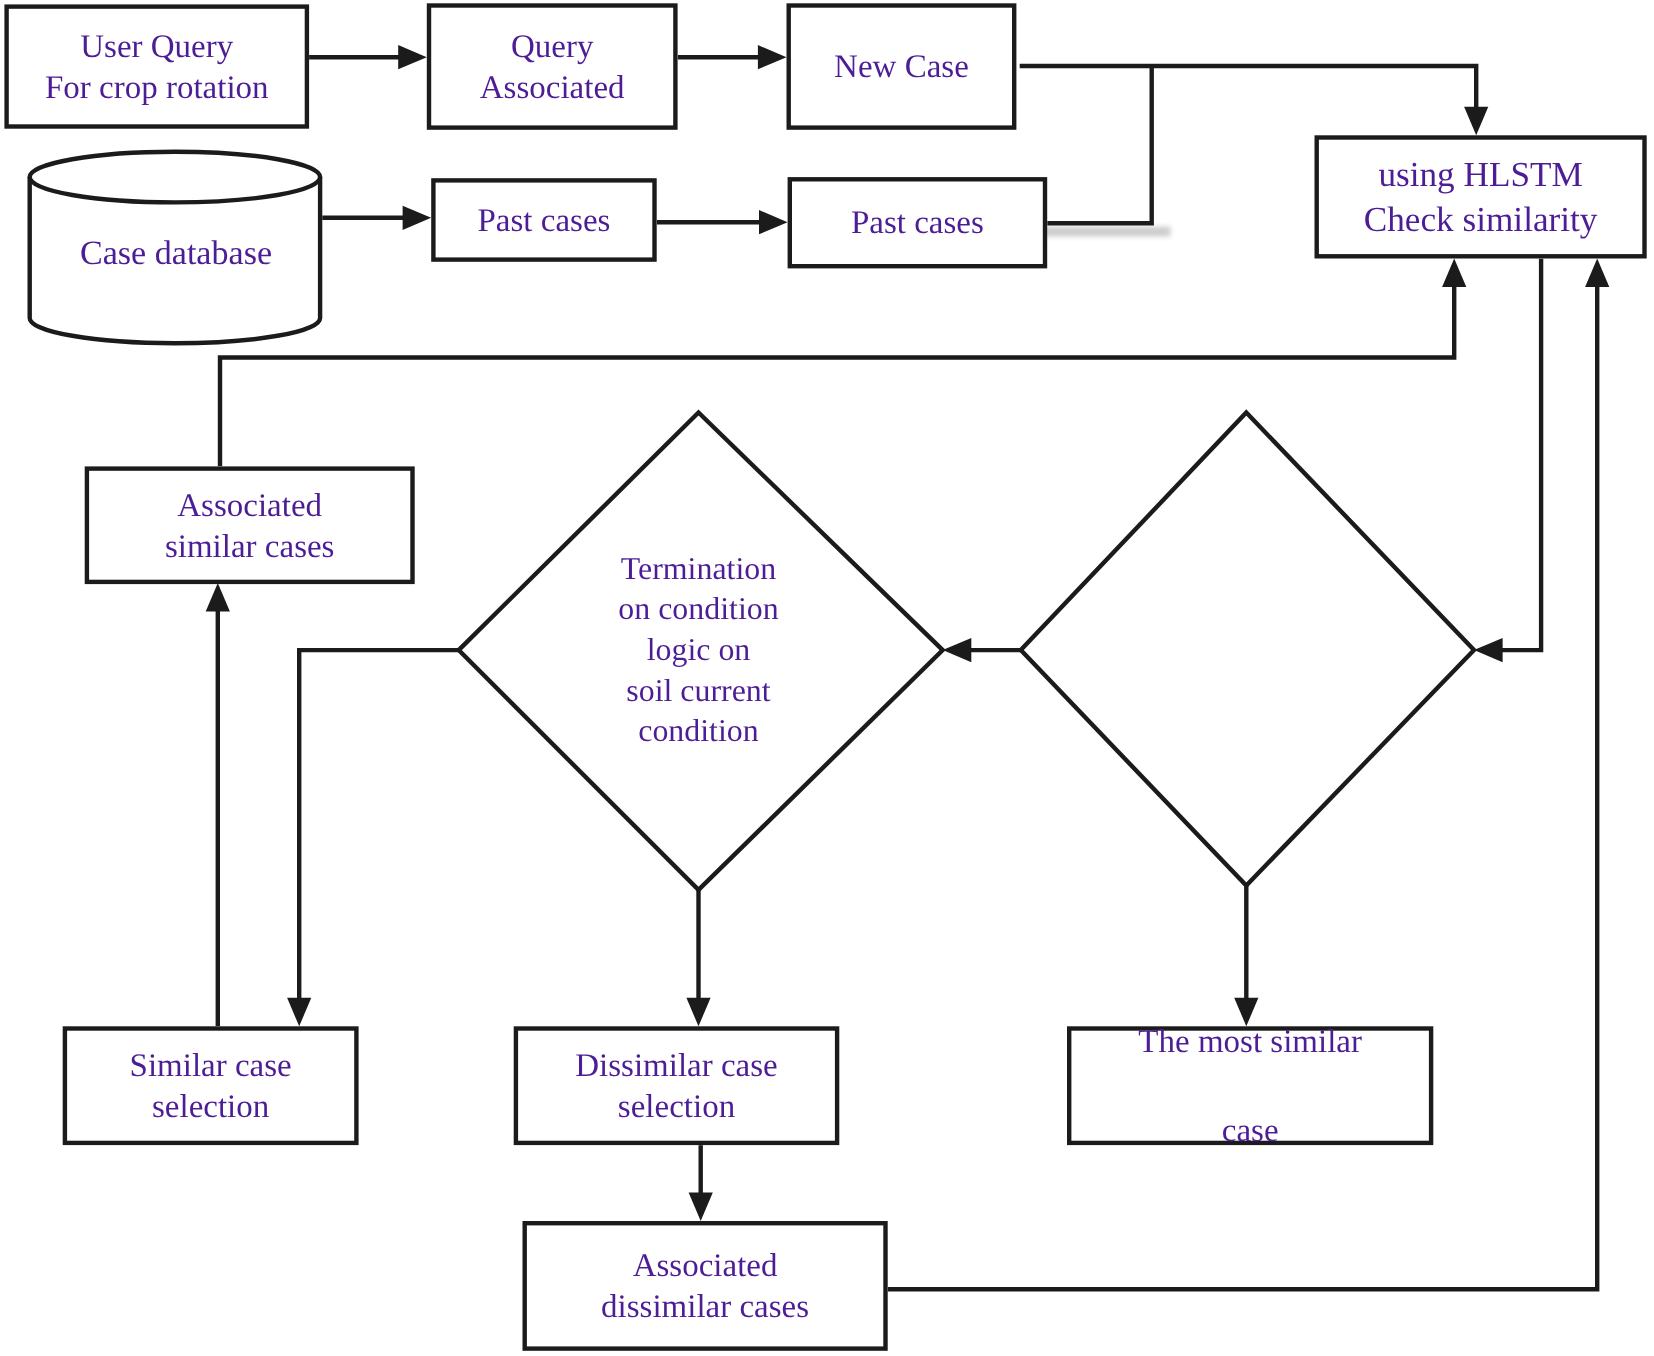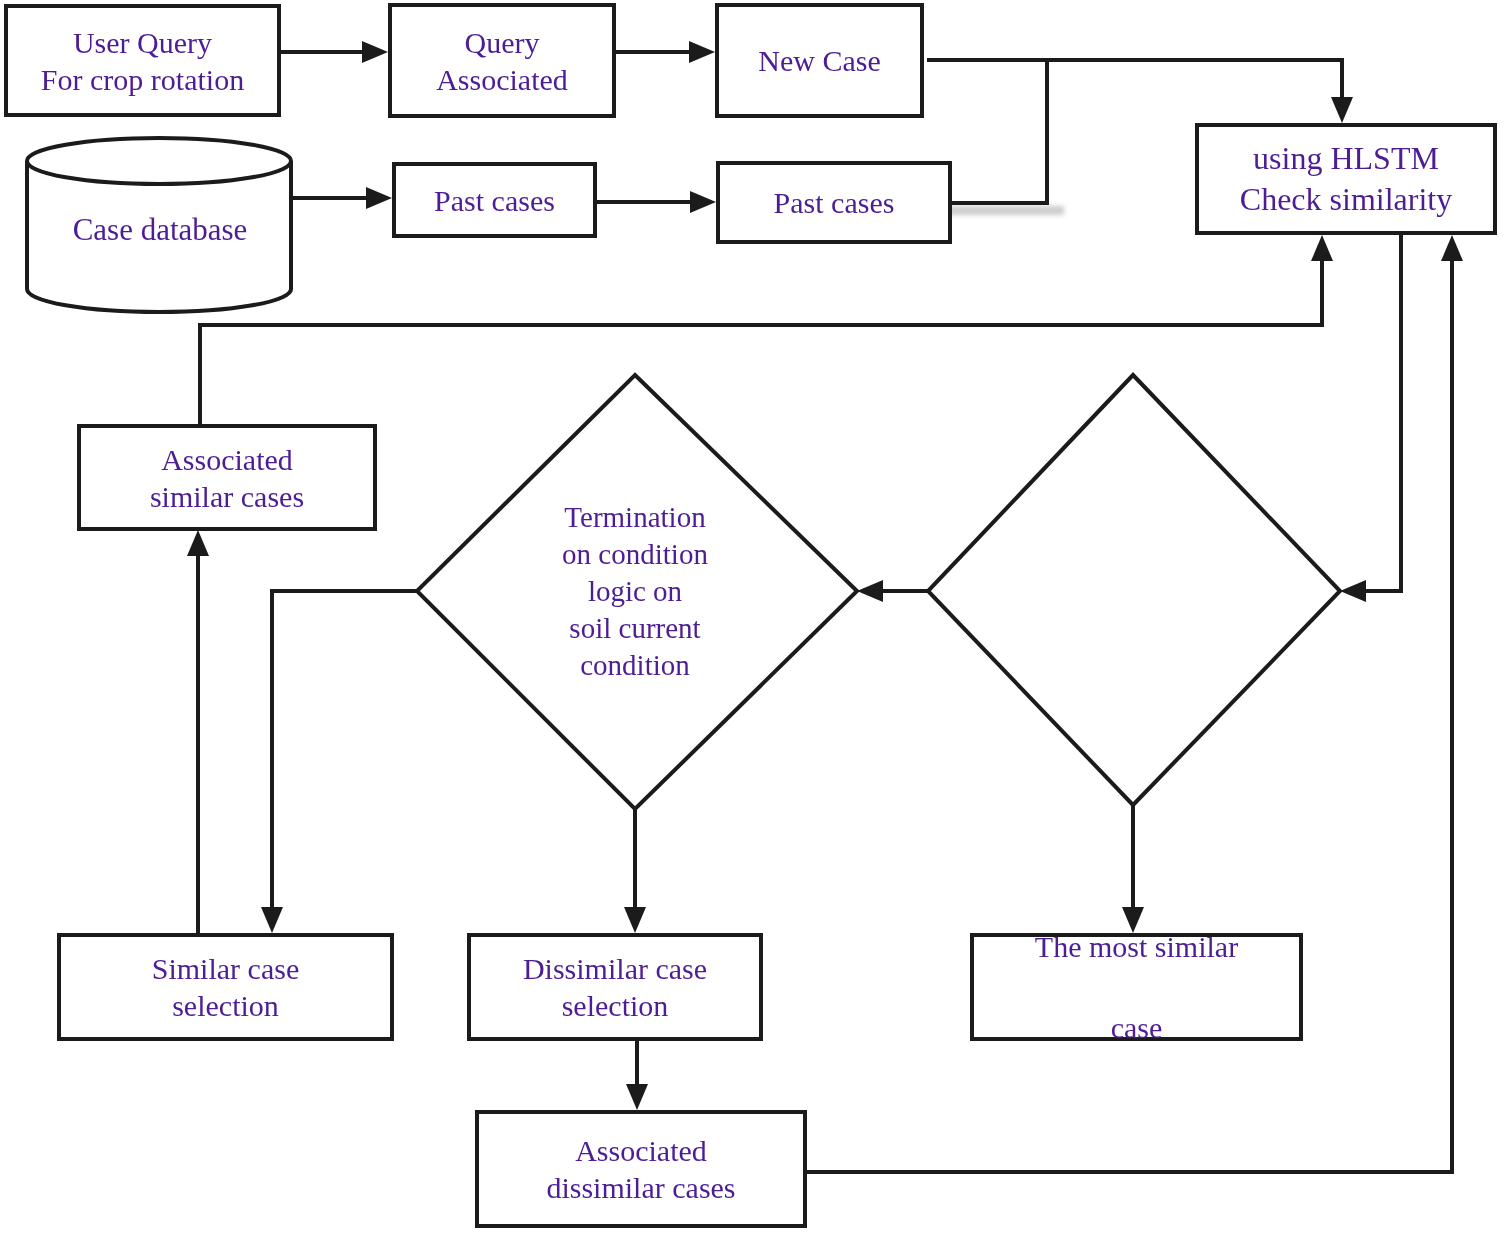--- a/index.html
+++ b/index.html
@@ -48,21 +48,21 @@
     white-space: nowrap;
   }
   
   #n-user-query            { left: 4px;    top: 4px;    width: 277px; height: 113px; }
   #n-query-expansion       { left: 388px;  top: 3px;    width: 228px; height: 115px; }
   #n-new-case              { left: 715px;  top: 3px;    width: 209px; height: 115px; }
   #n-past-cases-1          { left: 392px;  top: 162px;  width: 205px; height: 76px; }
   #n-past-cases-2          { left: 716px;  top: 161px;  width: 236px; height: 83px; }
   #n-check-similarity      { left: 1195px; top: 123px;  width: 302px; height: 112px; font-size: 32px; line-height: 41px; }
   #n-associated-similar    { left: 77px;   top: 424px;  width: 300px; height: 107px; }
-  #n-similar-selection     { left: 57px;   top: 933px;  width: 337px; height: 108px; }
+  #n-similar-selection     { left: 57px;   top: 933px;  width: 269px; height: 108px; }
   #n-dissimilar-selection  { left: 467px;  top: 933px;  width: 296px; height: 108px; }
   #n-most-similar          { left: 970px;  top: 933px;  width: 333px; height: 108px; gap: 44px; }
   #n-associated-dissimilar { left: 475px;  top: 1110px; width: 332px; height: 118px; }
   
   #t-termination   { left: 480px; top: 499px; width: 310px; }
   #t-threshold     { left: 983px; top: 497px; width: 300px; }
   #t-case-database { left: 29px;  top: 211px; width: 262px; font-size: 31px; }
 </style>
 </head>
 <body>

